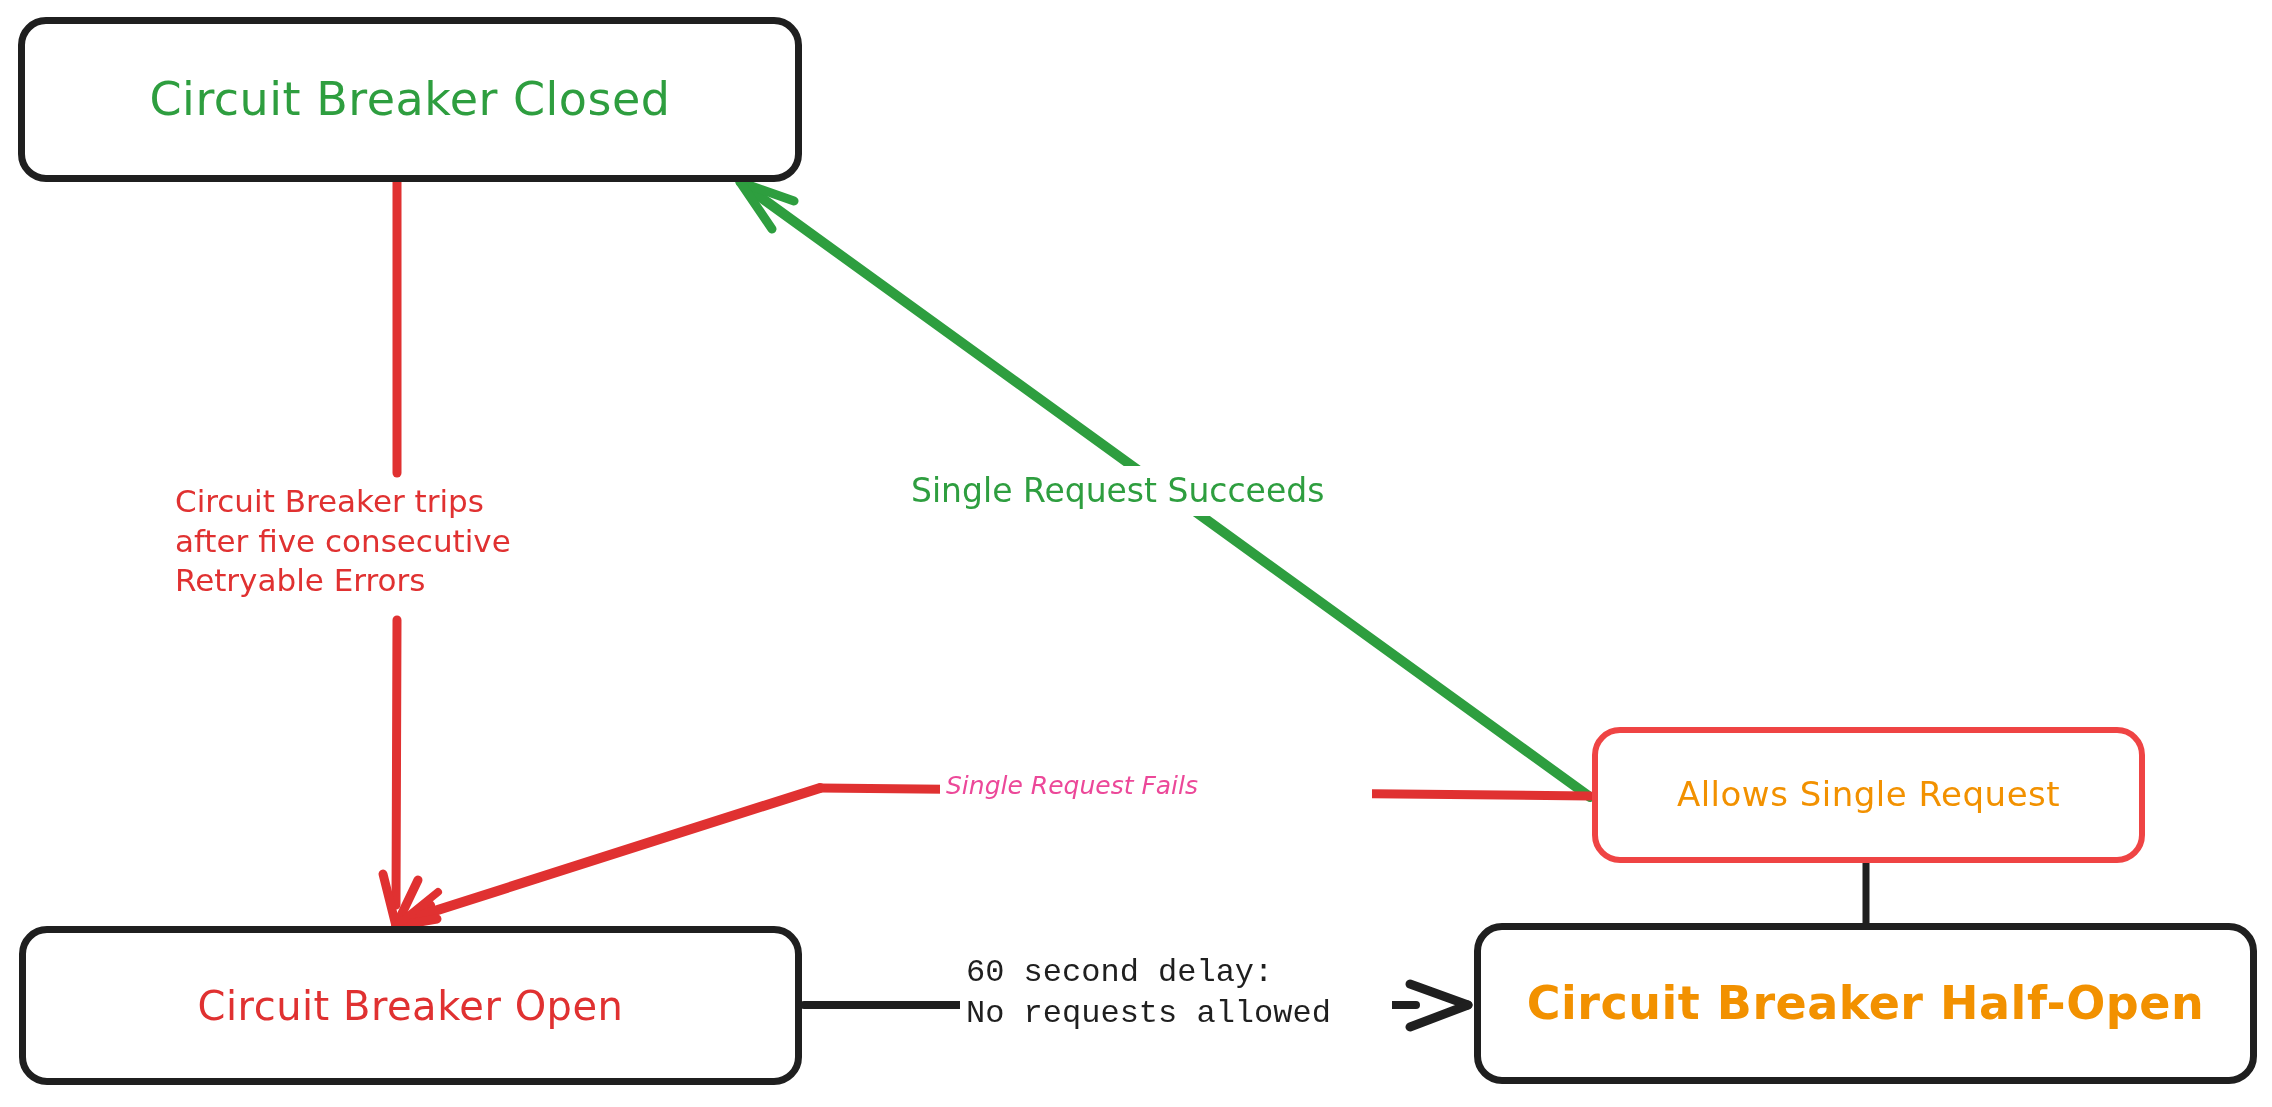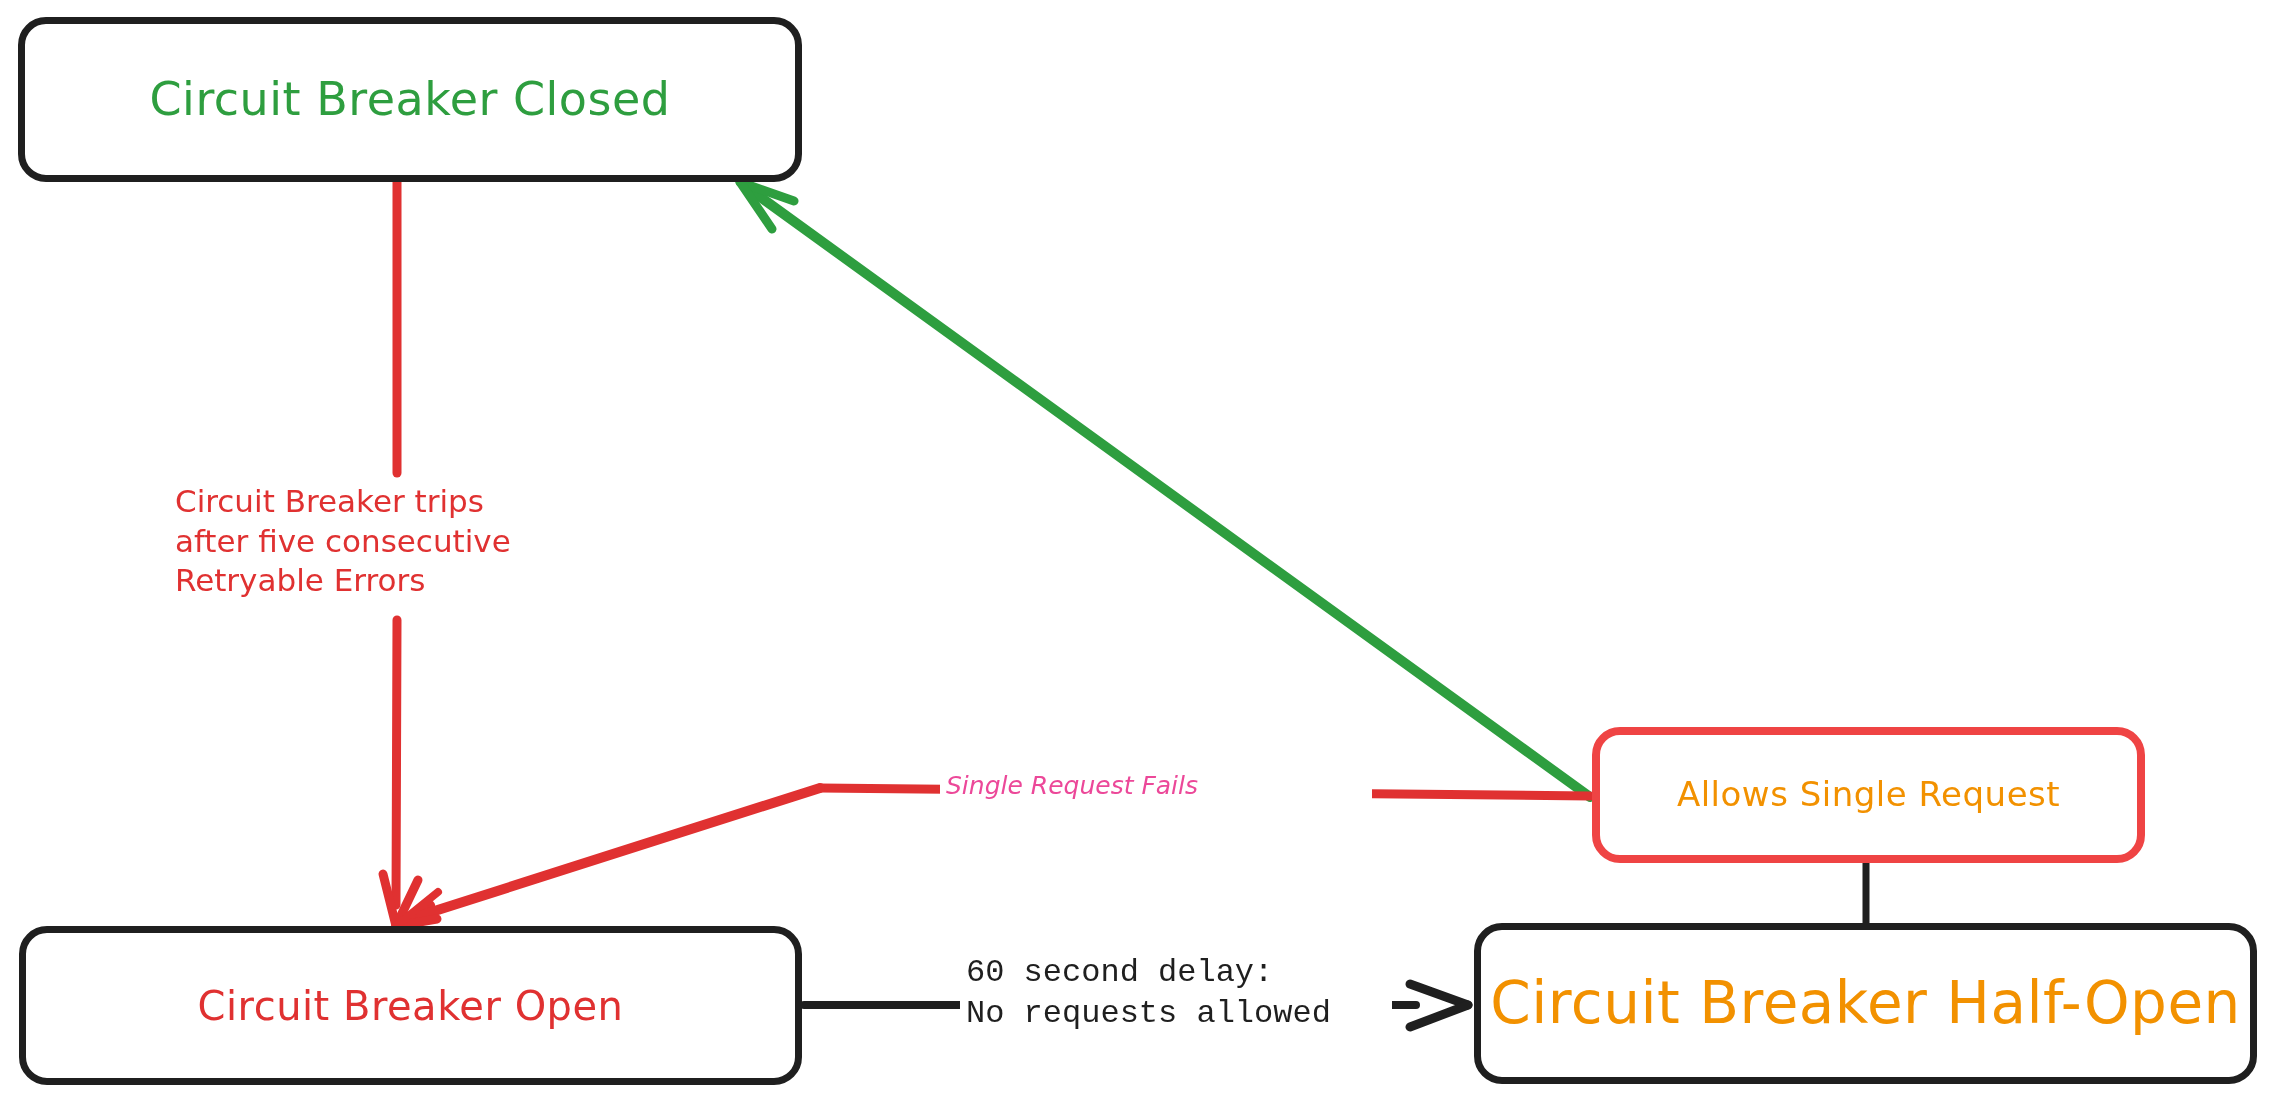--- a/index.html
+++ b/index.html
@@ -31,21 +31,21 @@
     align-items: center;
     justify-content: center;
     background: #ffffff;
     border-radius: 28px;
     text-align: center;
   }
   .node-black {
     border: 7px solid #1f1f1f;
   }
   .node-orange {
-    border: 8px solid #ef4444;
+    border: 6px solid #ef4444;
   }
   .node-label {
     font-family: "DejaVu Sans", sans-serif;
     font-weight: 400;
     letter-spacing: 0.5px;
     line-height: 1.1;
     white-space: nowrap;
   }
   .lbl-green  { color: #2e9e3f; }
   .lbl-red    { color: #e03131; }
@@ -57,21 +57,21 @@
   #node-closed .node-label { font-size: 46px; }
 
   #node-open {
     left: 19px;  top: 926px;  width: 783px;  height: 159px;
   }
   #node-open .node-label { font-size: 40px; }
 
   #node-halfopen {
     left: 1474px; top: 923px; width: 783px; height: 161px;
   }
-  #node-halfopen .node-label { font-size: 58px; }
+  #node-halfopen .node-label { font-size: 46px; font-weight: bold; }
 
   #node-allows {
     left: 1592px; top: 727px; width: 553px; height: 136px;
   }
   #node-allows .node-label { font-size: 34px; }
 
   .edge-label {
     position: absolute;
     font-family: "DejaVu Sans", sans-serif;
     line-height: 1.28;
@@ -162,19 +162,20 @@
   </div>
 
   <div class="node node-orange" id="node-allows">
     <span class="node-label lbl-orange">Allows Single Request</span>
   </div>
 
   <div class="edge-label" id="label-trips">Circuit Breaker trips
 after five consecutive
 Retryable Errors</div>
 
+  <div class="edge-label" id="label-succeeds">Single Request Succeeds</div>
 
   <div class="edge-label" id="label-fails">Single Request Fails</div>
 
   <div class="edge-label" id="label-delay">60 second delay:
 No requests allowed</div>
 
 </div>
 
 </body></html>

